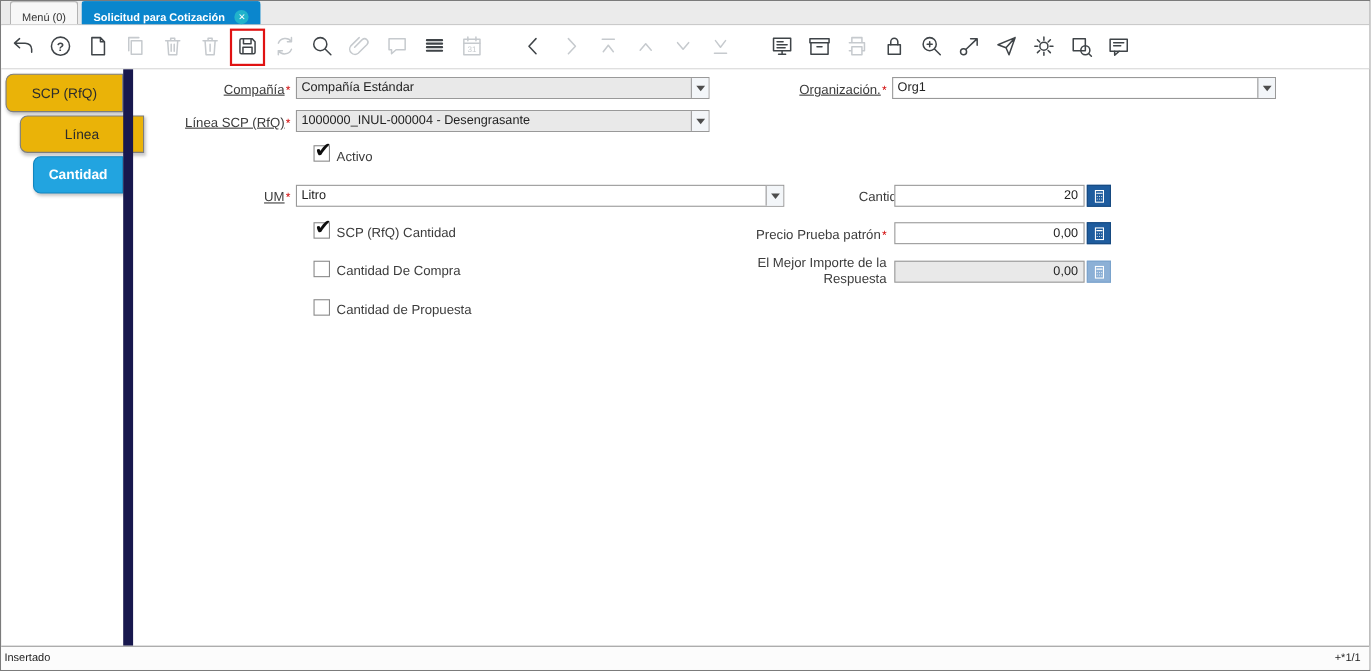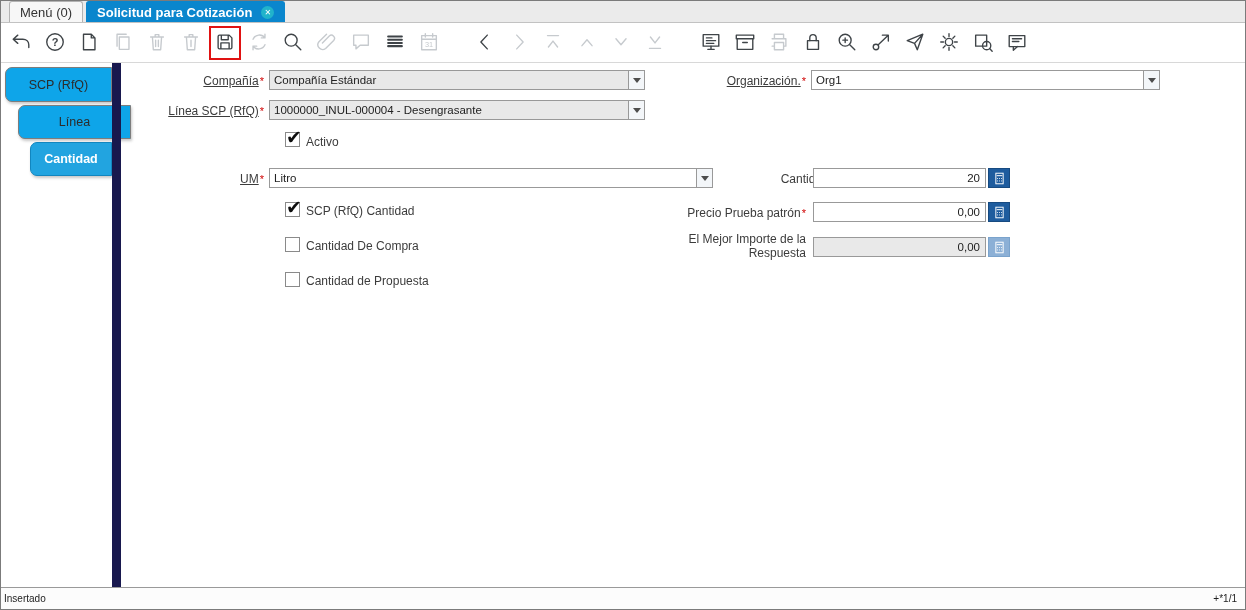--- a/index.html
+++ b/index.html
@@ -2,40 +2,40 @@
 <html><head>
 <meta charset="utf-8">
 <style>
   * { margin:0; padding:0; box-sizing:border-box; }
   body { font-family:"Liberation Sans","DejaVu Sans",sans-serif; background:#fff; }
   .app { position:relative; width:1246px; height:610px; background:#fff; border:1px solid #7b7b7b; overflow:hidden; }
 
   
   .tabbar { position:absolute; top:0; left:0; right:0; height:22px; background:#ebebeb;
             border-bottom:1px solid #c2c2c2; display:flex; align-items:flex-end; padding-left:8px; gap:3px; }
-  .wtab { height:21px; padding:0 10px; font-size:13px; display:flex; align-items:center;
+  .wtab { height:21px; padding:0 10px; font-size:10px; display:flex; align-items:flex-end;
           border:1px solid #b3b3b3; border-bottom:none; border-radius:3px 3px 0 0; background:#f7f7f7; color:#333; cursor:default; }
   .wtab.active { background:#0a86cd; border-color:#0a86cd; color:#fff; font-weight:bold; }
   .tabclose { margin-left:9px; width:13px; height:13px; border-radius:50%; background:#21b3cb; color:#fff;
               font-size:8px; line-height:13px; text-align:center; font-weight:bold; }
   .tabclose::before { content:'✕'; }
 
   
   .toolbar { position:absolute; top:22px; left:0; right:0; height:40px; background:#fff;
              border-bottom:1px solid #d8d8d8; display:flex; align-items:center; padding-left:8px; gap:10px; }
   .tb-btn { width:24px; height:26px; background:none; border:none; padding:1px; color:#3f4448; cursor:pointer; }
   .tb-btn.disabled { color:#c6cace; }
   .tb-btn.boxed { outline:2px solid #e01212; outline-offset:2px; }
   .tb-btn svg { width:22px; height:22px; fill:none; stroke:currentColor; stroke-width:1.5;
                 stroke-linecap:round; stroke-linejoin:round; }
   .tb-spacer { width:12px; }
 
   
   .side-strip { position:absolute; left:111px; top:62px; width:9px; height:526px; background:#18184e; }
-  .vtab { position:absolute; border:1px solid #7d7d7d; border-radius:7px 0 0 7px; background:#0ea5e9;
+  .vtab { position:absolute; border:1px solid #7d7d7d; border-radius:7px 0 0 7px; background:#eab308;
           font-size:12.5px; color:#2c2c2c; display:flex; align-items:center; justify-content:center;
           box-shadow:1px 2px 3px rgba(0,0,0,.22); cursor:pointer; }
   .vtab.active { background:#22a4e0; border-color:#1286bf; color:#fff; font-weight:600; }
 
   
   .flabel { position:absolute; font-size:12px; color:#3c3c3c; text-align:right; line-height:14px; }
   .flabel .u { text-decoration:underline; }
   .req { color:#d00000; margin-left:1px; font-size:11px; }
   .combo { position:absolute; height:20px; border:1px solid #999; background:#fff; display:flex; }
   .cval { flex:1; font-size:11.5px; padding:3px 4px 0 4px; overflow:hidden; white-space:nowrap; color:#222; }

